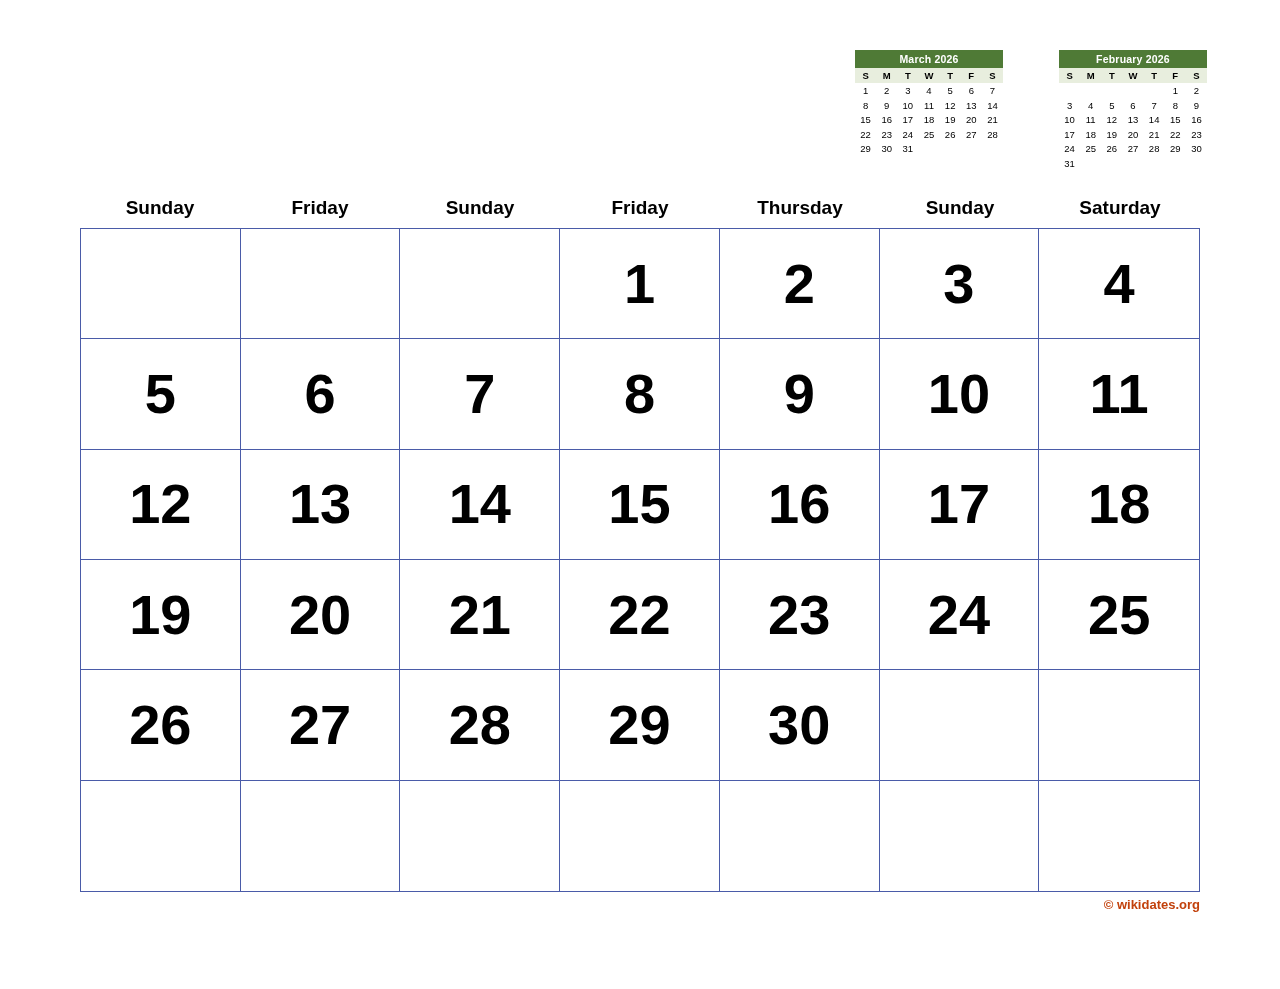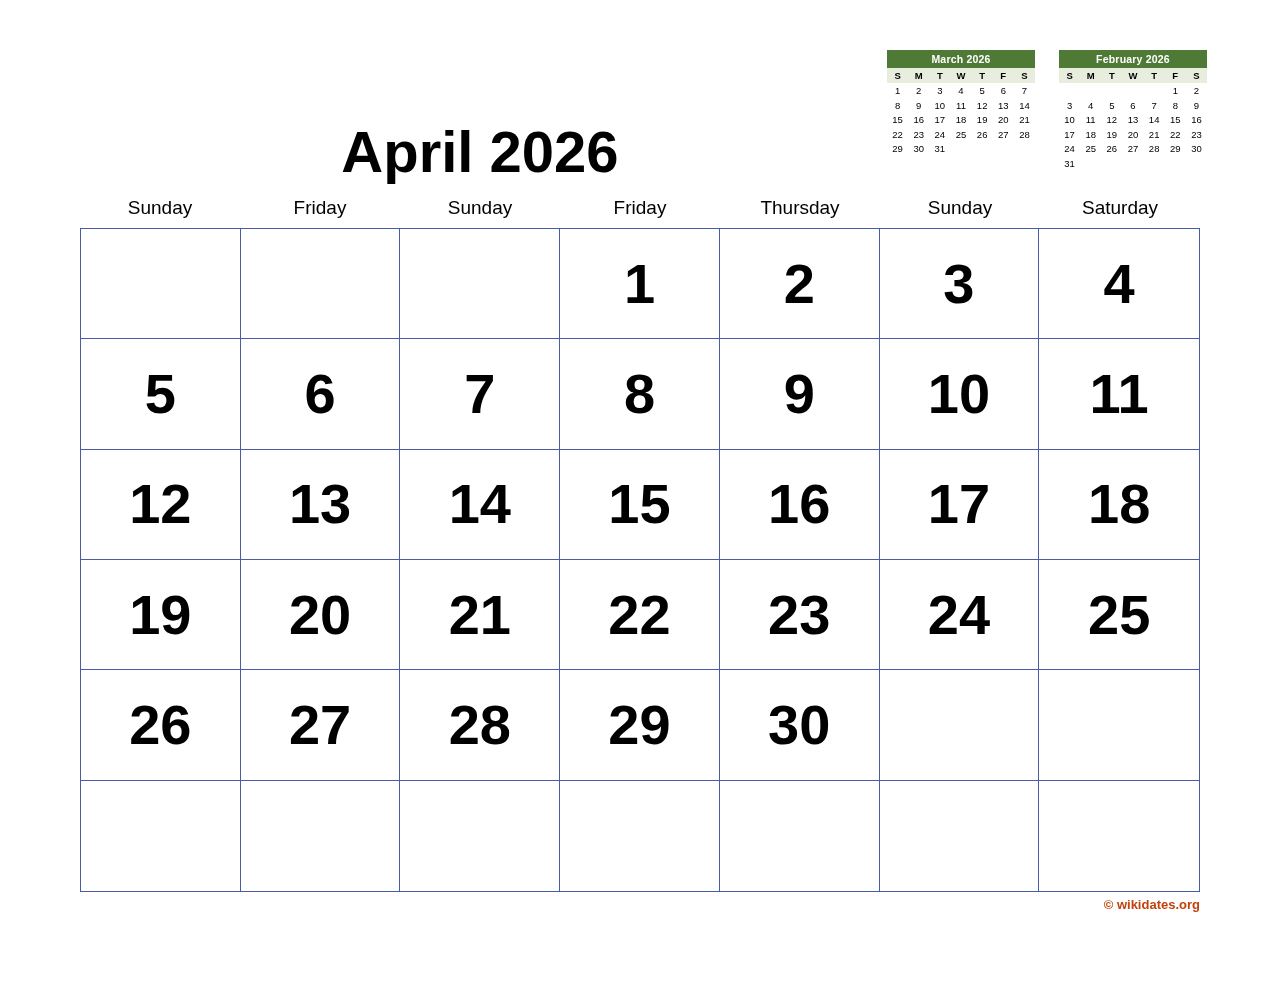--- a/index.html
+++ b/index.html
@@ -31,21 +31,21 @@
     letter-spacing: 0px;
     line-height: 70px;
   }
 
   
   .mini-wrap {
     position: absolute;
     top: 50px;
     right: 73px;
     display: flex;
-    gap: 24px;
+    gap: 56px;
   }
   .mini {
     width: 148px;
     font-size: 10px;
     line-height: 1;
   }
   .mini-title {
     background: #4f7a36;
     color: #ffffff;
     font-size: 10.5px;
@@ -80,21 +80,21 @@
     position: absolute;
     left: 80px;
     top: 196px;
     width: 1120px;
     display: flex;
   }
   .weekday {
     flex: 1 1 0;
     text-align: center;
     font-size: 19px;
-    font-weight: normal;
+    font-weight: bold;
     line-height: 24px;
   }
 
   
   .grid {
     position: absolute;
     left: 80px;
     top: 228px;
     width: 1120px;
     height: 664px;
@@ -130,21 +130,20 @@
     font-size: 13px;
     color: #c2410c;
     font-weight: bold;
   }
 </style>
 </head>
 <body>
 
 <div class="page">
 
-  <h1 class="title">April 2026</h1>
 
   <div class="mini-wrap">
 
     <div class="mini">
       <div class="mini-title">March 2026</div>
       <table>
         <thead>
           <tr>
             <td>S</td>
             <td>M</td>

